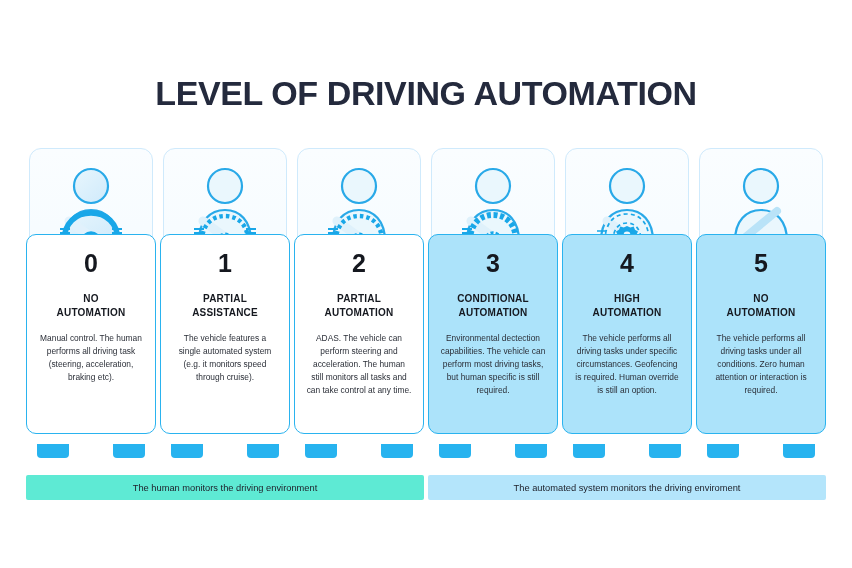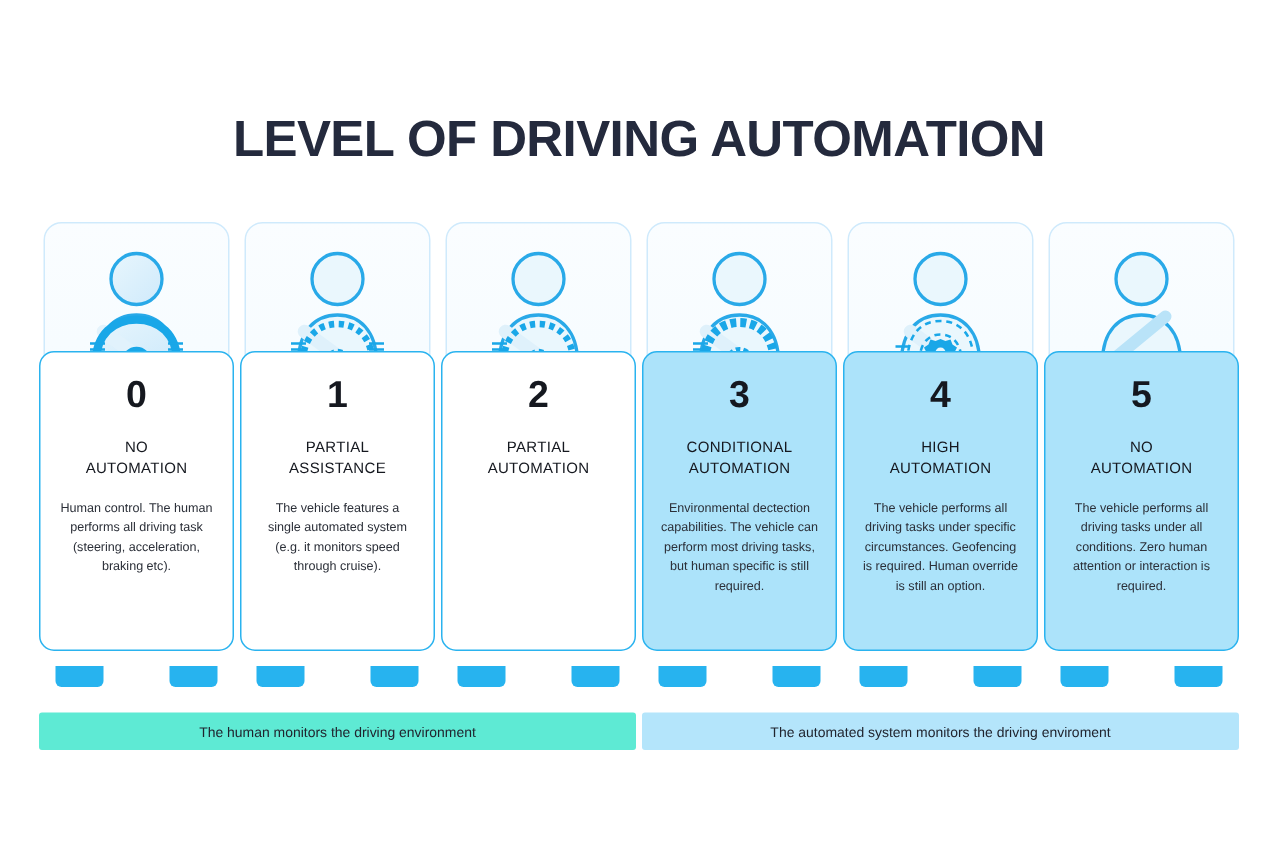--- a/index.html
+++ b/index.html
@@ -96,21 +96,21 @@
 
   .level-num {
     font-size: 25px;
     font-weight: 700;
     color: #15181f;
     line-height: 1;
     margin-bottom: 16px;
   }
   .level-name {
     font-size: 10px;
-    font-weight: 400;
+    font-weight: 700;
     color: #15181f;
     line-height: 1.35;
     letter-spacing: 0.2px;
     margin-bottom: 13px;
     white-space: pre-line;
   }
   .level-desc {
     font-size: 8.4px;
     font-weight: 400;
     color: #2b2f38;
@@ -187,21 +187,21 @@
               <path d="M13 66 h10 M13 70 h10 M13 74 h10"></path>
               <path d="M65 66 h10 M65 70 h10 M65 74 h10"></path>
             </g>
           </svg>
         </div>
       </div>
       <div class="level-card">
         <div class="level-num">0</div>
         <div class="level-name">NO
 AUTOMATION</div>
-        <div class="level-desc">Human control. The human performs all driving task (steering, acceleration, braking etc).</div>
+        <div class="level-desc">Manual control. The human performs all driving task (steering, acceleration, braking etc).</div>
       </div>
       <div class="feet">
         <span class="foot"></span>
         <span class="foot"></span>
       </div>
     </div>
 
     <div class="level-col">
       <div class="icon-panel">
         <div class="icon-wrap">
@@ -244,20 +244,21 @@
             <g stroke="#19a7e8" stroke-width="1.8">
               <path d="M13 66 h10 M13 70 h10 M13 74 h10"></path>
             </g>
           </svg>
         </div>
       </div>
       <div class="level-card">
         <div class="level-num">2</div>
         <div class="level-name">PARTIAL
 AUTOMATION</div>
+        <div class="level-desc">ADAS. The vehicle can perform steering and acceleration. The human still monitors all tasks and can take control at any time.</div>
       </div>
       <div class="feet">
         <span class="foot"></span>
         <span class="foot"></span>
       </div>
     </div>
 
     <div class="level-col">
       <div class="icon-panel">
         <div class="icon-wrap">

